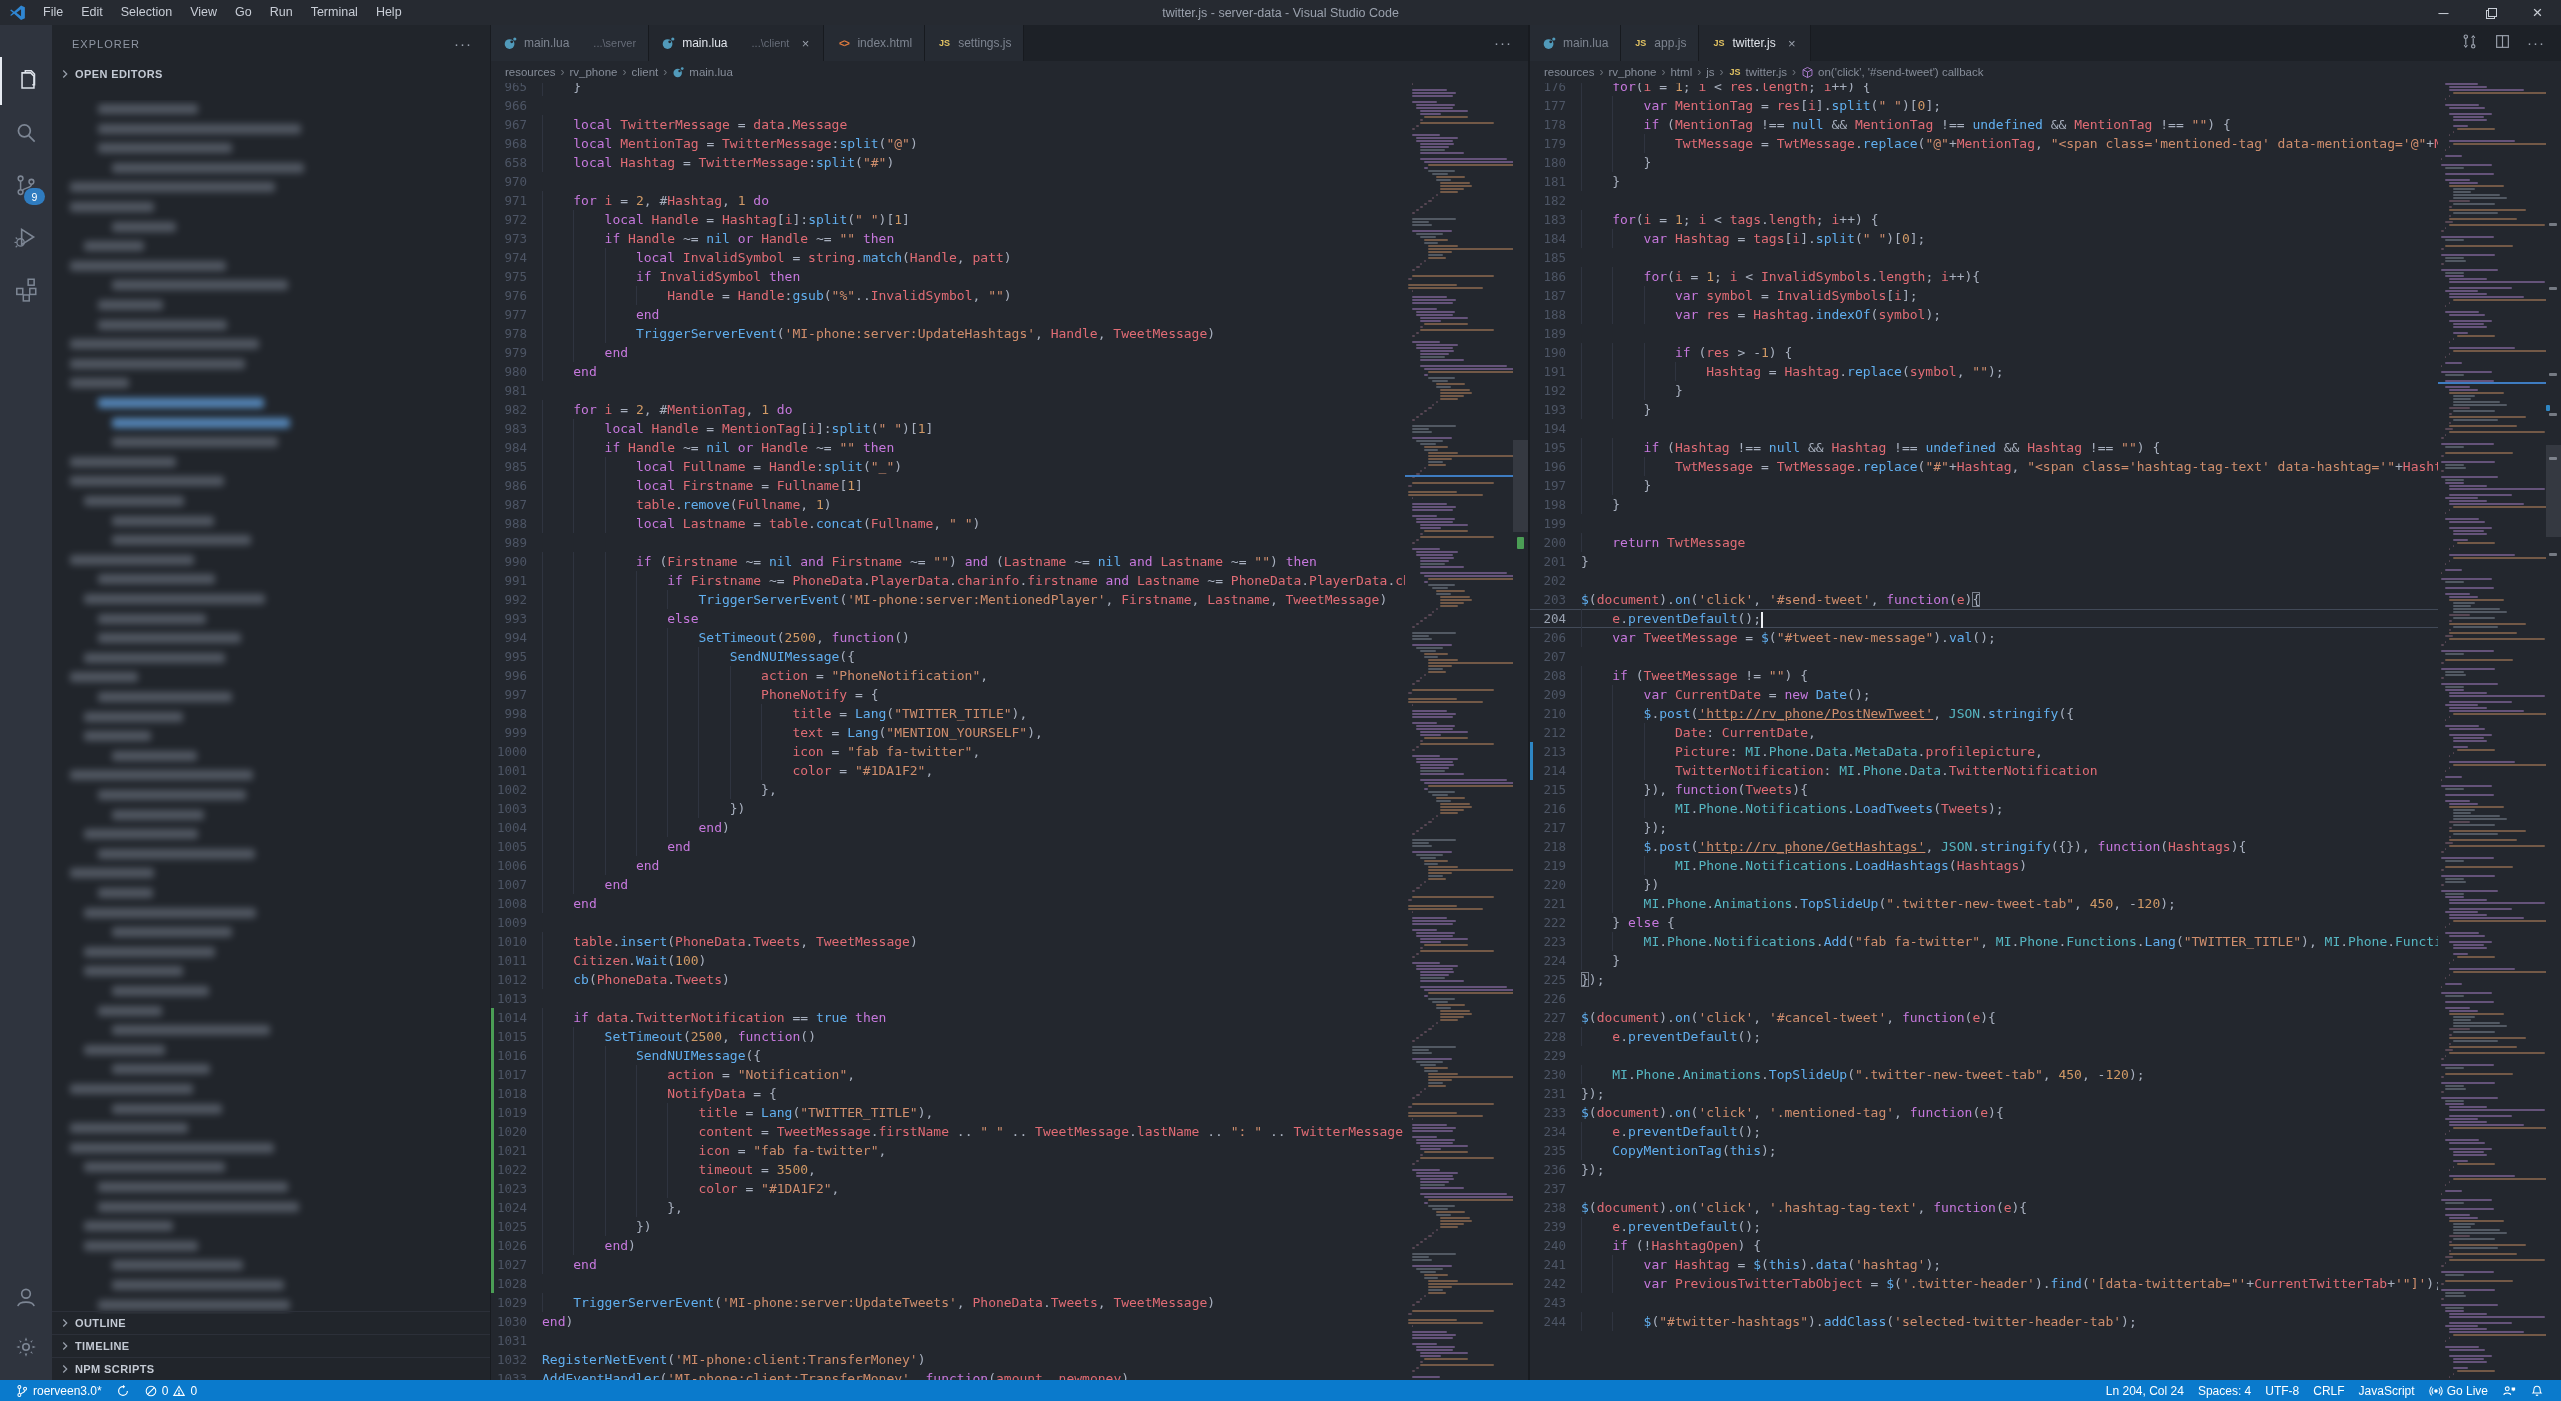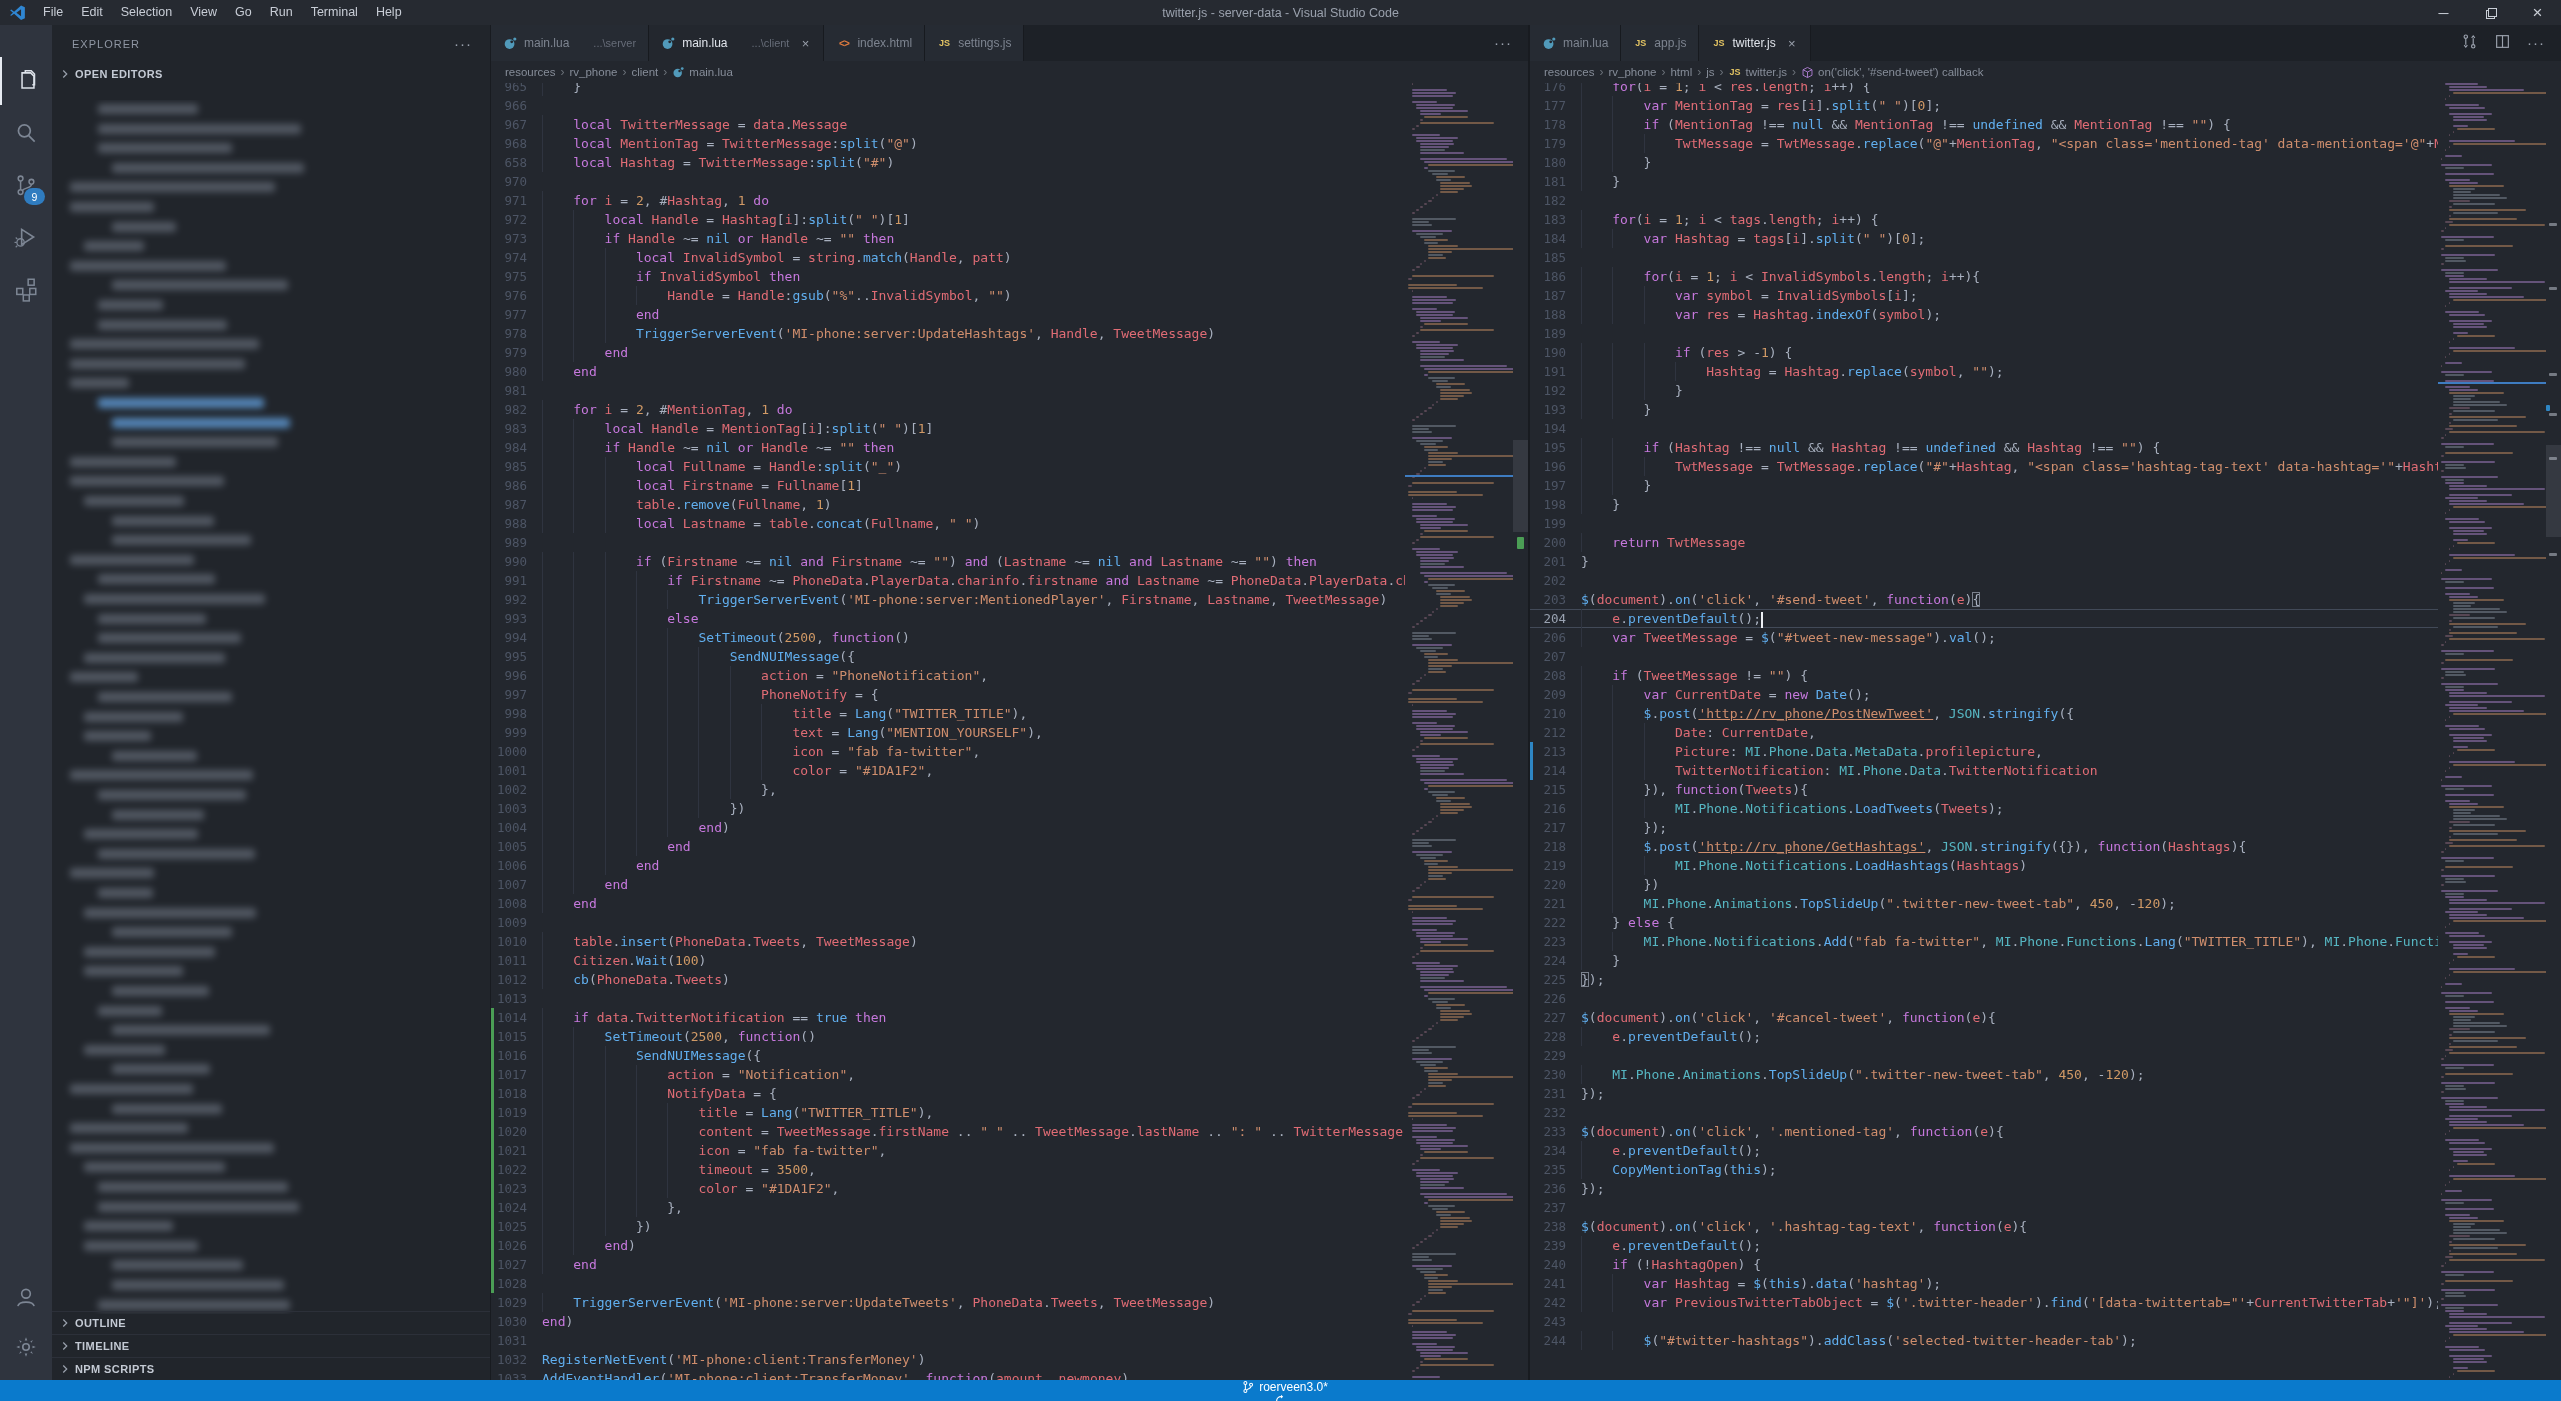--- a/index.html
+++ b/index.html
@@ -75,21 +75,21 @@
   .brkt{outline:1px solid #7a818d;outline-offset:-1px;}
   
   .minimap{position:absolute;top:0;bottom:0;right:15px;width:108px;overflow:hidden;}
   .mm-bar{position:absolute;height:2px;border-radius:1px;}
   .mm-line{position:absolute;left:0;right:0;height:2px;background:#3e7cc1;}
   .overview{position:absolute;top:0;bottom:0;right:0;width:15px;}
   .ov-slider{position:absolute;left:0;right:0;background:rgba(140,145,155,.18);}
   .ov-mark{position:absolute;border-radius:1px;}
   
   .statusbar{position:absolute;left:0;bottom:0;width:100%;height:21px;background:#0a7acc;color:#fff;
-             display:flex;align-items:center;font-size:12px;z-index:40;flex-direction:column;}
+             display:flex;align-items:center;font-size:12px;z-index:40;}
   .sb-item{display:flex;align-items:center;gap:4px;padding:0 7px;height:21px;white-space:nowrap;}
   .sb-item svg{width:14px;height:14px;}
   .sb-right{margin-left:auto;display:flex;align-items:center;padding-right:10px;}
 </style>
 </head>
 <body>
 
 <div id="app">
 
   <div class="titlebar">
@@ -1277,24 +1277,20 @@
           </div>
           <div class="cl">
             <span class="ln">230</span>
             <span class="ct"><span class="ig"></span><span class="c">MI</span><span class="p">.</span><span class="c">Phone</span><span class="p">.</span><span class="c">Animations</span><span class="p">.</span><span class="f">TopSlideUp</span><span class="p">(</span><span class="s">".twitter-new-tweet-tab"</span><span class="p">,</span> <span class="n">450</span><span class="p">,</span> <span class="p">-</span><span class="n">120</span><span class="p">)</span><span class="p">;</span></span>
           </div>
           <div class="cl">
             <span class="ln">231</span>
             <span class="ct"><span class="p">}</span><span class="p">)</span><span class="p">;</span></span>
           </div>
           <div class="cl">
-            <span class="ln">232</span>
-            <span class="ct"></span>
-          </div>
-          <div class="cl">
             <span class="ln">233</span>
             <span class="ct"><span class="f">$</span><span class="p">(</span><span class="v">document</span><span class="p">)</span><span class="p">.</span><span class="f">on</span><span class="p">(</span><span class="s">'click'</span><span class="p">,</span> <span class="s">'.mentioned-tag'</span><span class="p">,</span> <span class="k">function</span><span class="p">(</span><span class="v">e</span><span class="p">)</span><span class="p">{</span></span>
           </div>
           <div class="cl">
             <span class="ln">234</span>
             <span class="ct"><span class="ig"></span><span class="v">e</span><span class="p">.</span><span class="f">preventDefault</span><span class="p">(</span><span class="p">)</span><span class="p">;</span></span>
           </div>
           <div class="cl">
             <span class="ln">235</span>
             <span class="ct"><span class="ig"></span><span class="f">CopyMentionTag</span><span class="p">(</span><span class="b">this</span><span class="p">)</span><span class="p">;</span></span>

